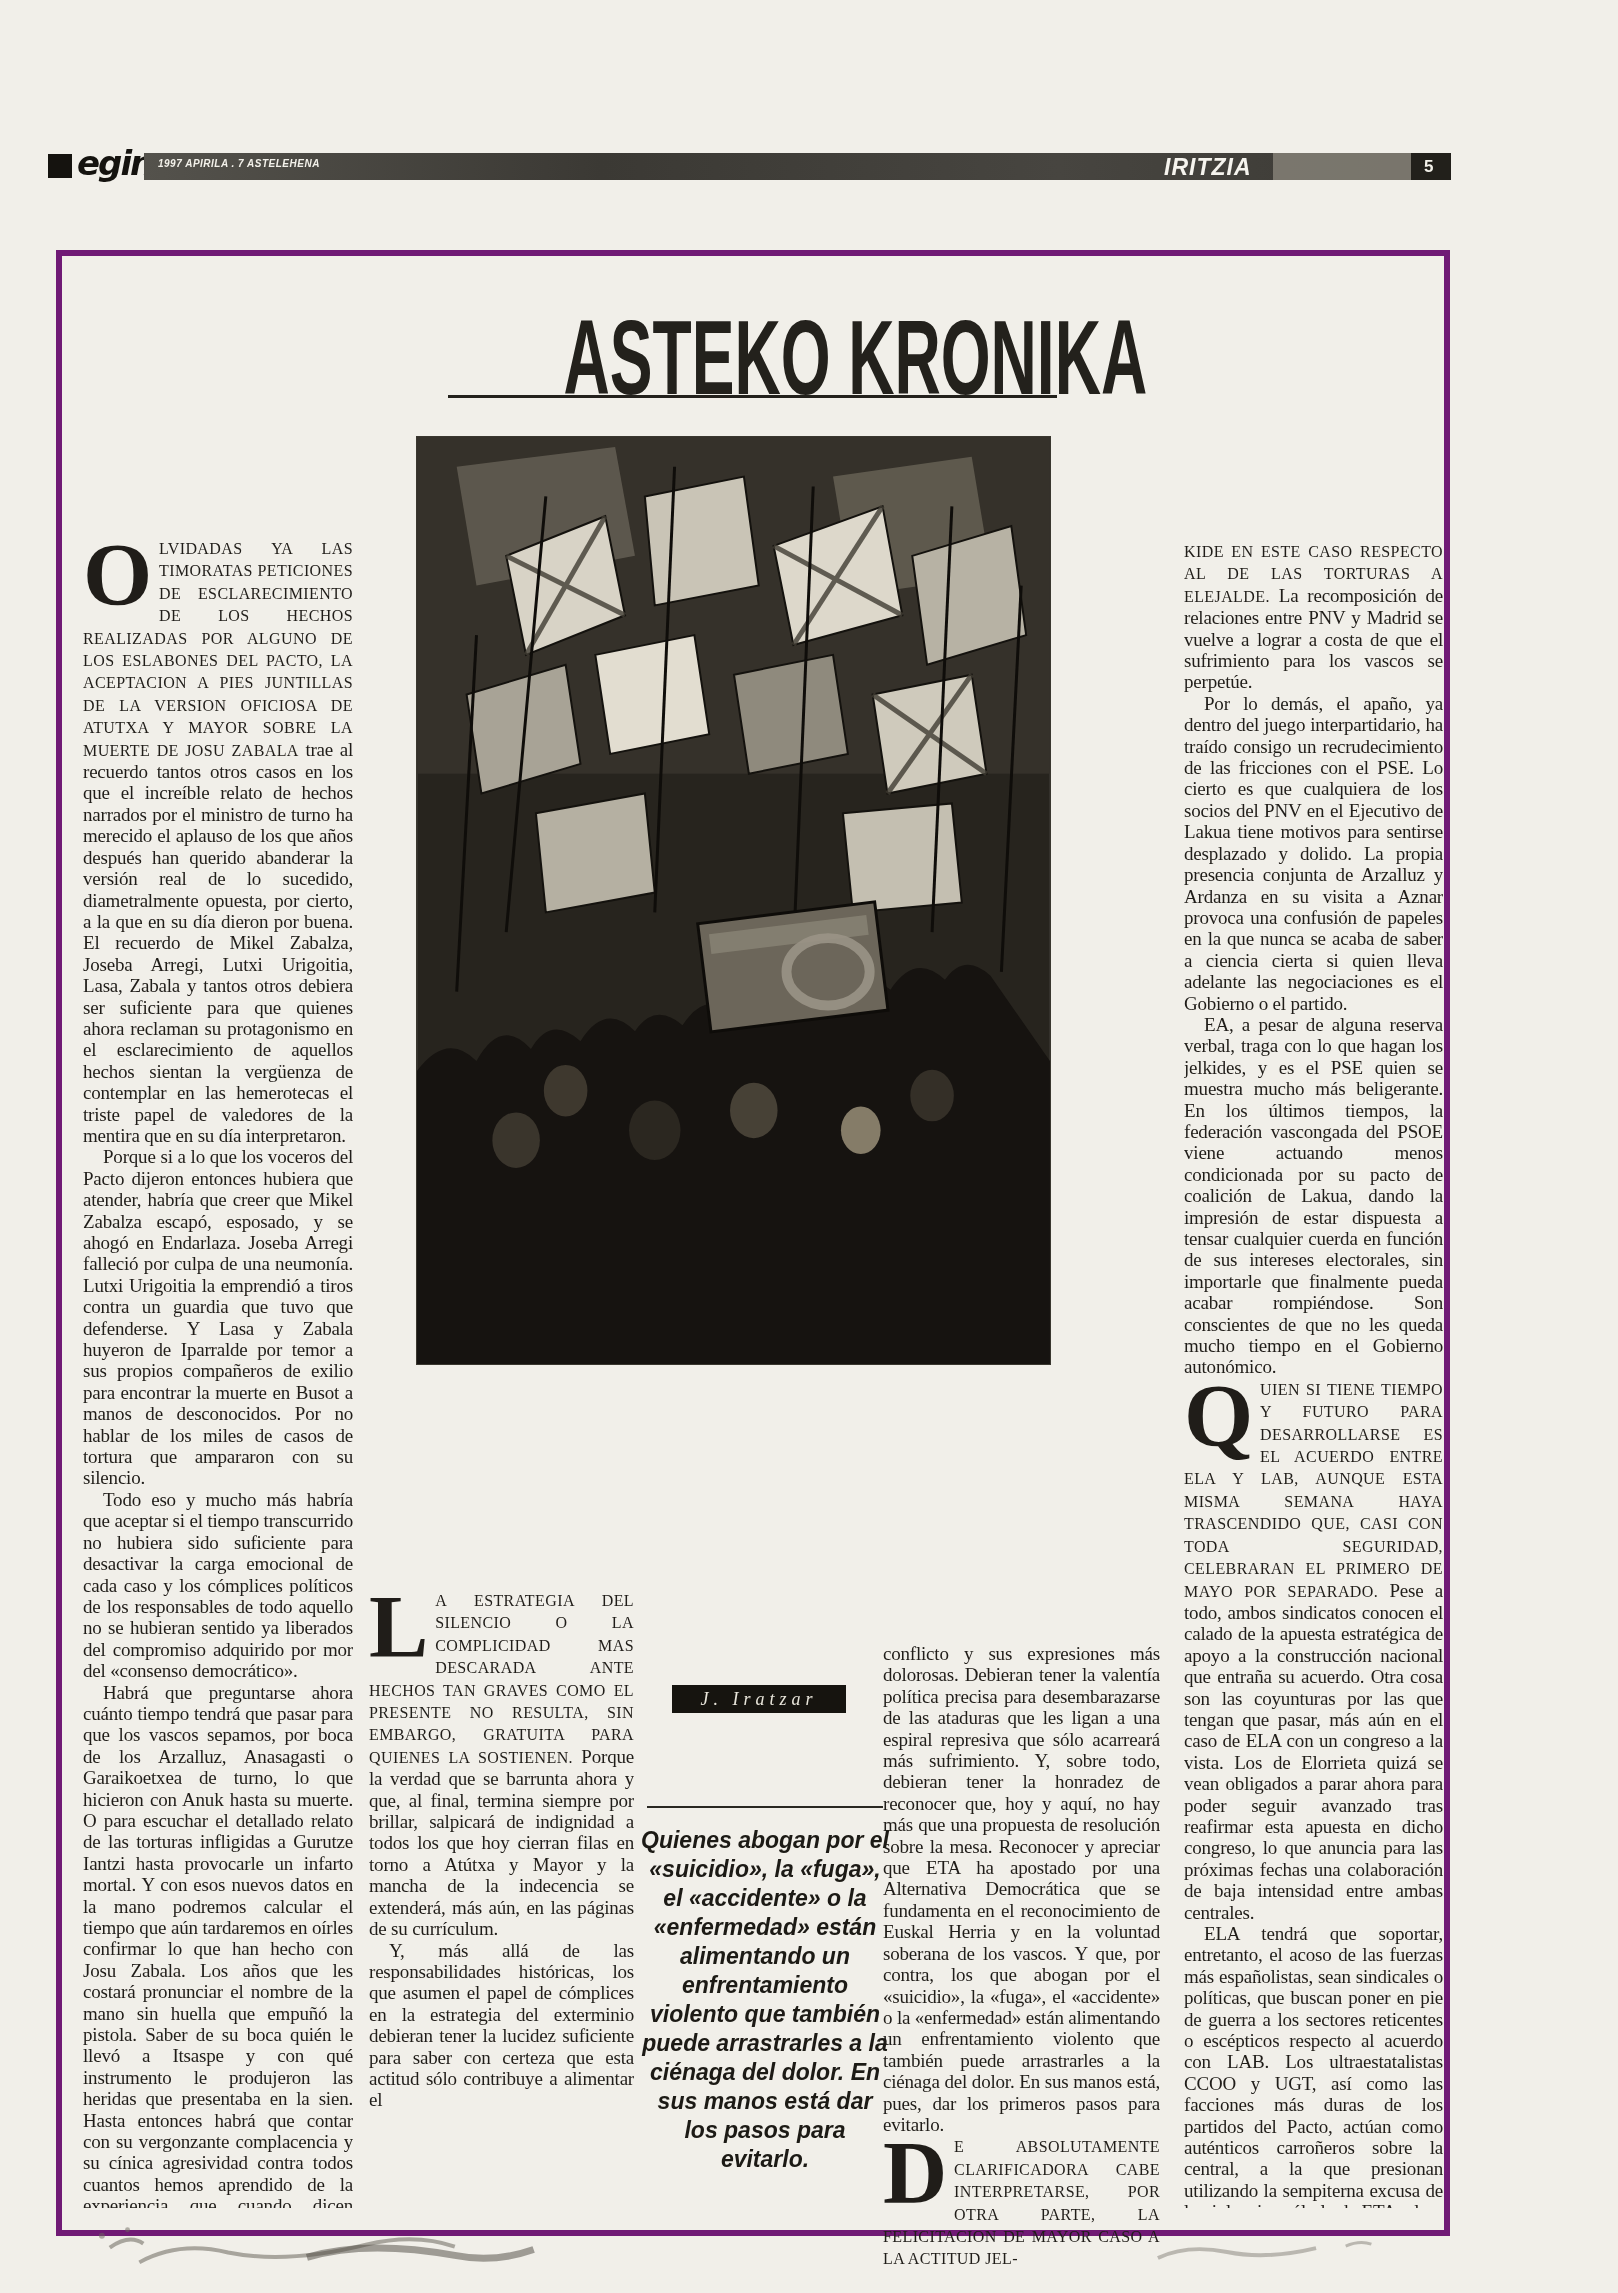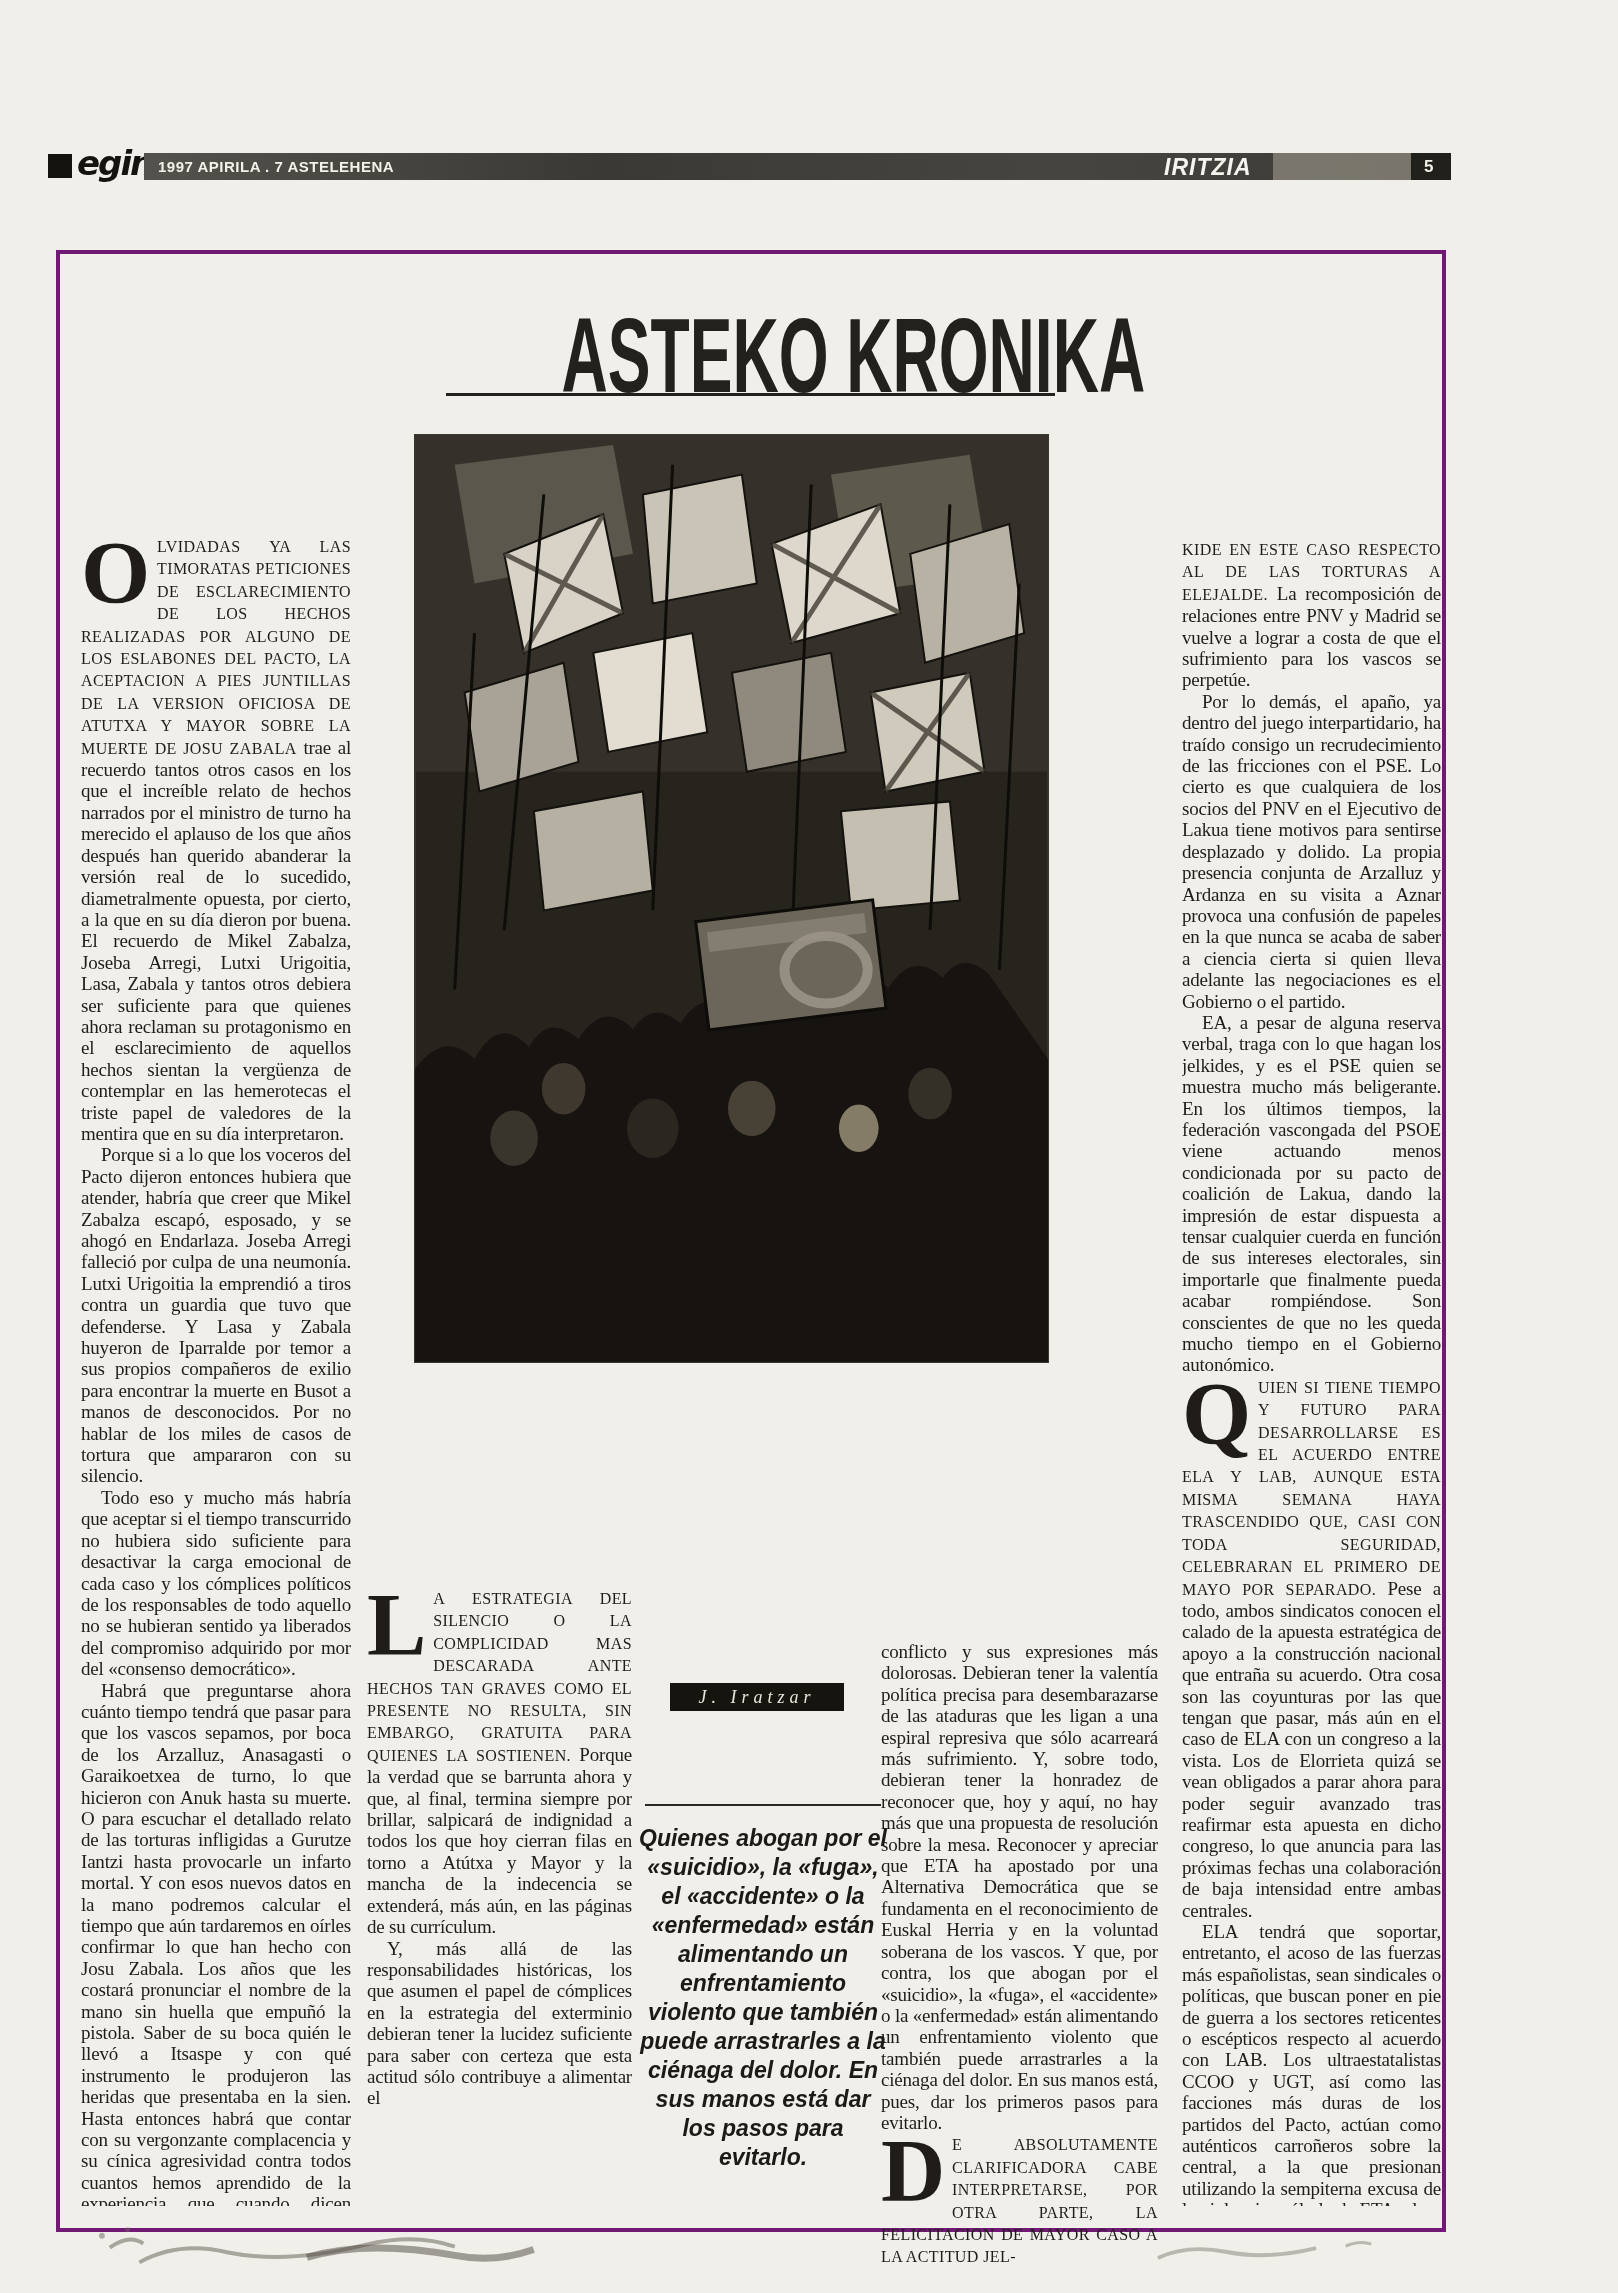--- a/index.html
+++ b/index.html
@@ -6,31 +6,31 @@
   #page{position:relative;width:1619px;height:2294px;background:#f1efe9;overflow:hidden;
         font-family:"Liberation Serif","DejaVu Serif",serif;color:#201d19;}
 
   
   .logo-mark{position:absolute;left:48px;top:154px;width:24px;height:24px;background:#15130f;}
   .logo{position:absolute;left:77px;top:143px;font-family:"DejaVu Sans",sans-serif;
         font-weight:bold;font-style:italic;font-size:34px;letter-spacing:-2px;color:#15130f;}
   .bar{position:absolute;left:144px;top:153px;width:1307px;height:27px;
        background:linear-gradient(90deg,#54524c 0%,#3b3934 35%,#474540 70%,#3b3934 100%);}
   .bar .date{position:absolute;left:14px;top:5px;font-family:"Liberation Sans",sans-serif;
-       font-weight:bold;font-size:15px;color:#f3f1ea;letter-spacing:0.5px;white-space:nowrap;}
+       font-weight:bold;font-style:italic;font-size:10px;color:#f3f1ea;letter-spacing:0.5px;white-space:nowrap;}
   .bar .section{position:absolute;left:1020px;top:1px;font-family:"Liberation Sans",sans-serif;
        font-weight:bold;font-style:italic;font-size:23px;color:#f6f4ee;letter-spacing:1px;}
   .bar .lightpatch{position:absolute;left:1129px;top:0;width:139px;height:27px;background:#8d8a7f;opacity:.75;}
   .bar .pagenum-box{position:absolute;left:1267px;top:0;width:40px;height:27px;background:#22201b;}
   .bar .pagenum{position:absolute;left:1280px;top:4px;font-family:"Liberation Sans",sans-serif;
        font-weight:bold;font-size:17px;color:#f3f1ea;}
 
   
   .article-box{position:absolute;left:56px;top:250px;width:1382px;height:1974px;
-       border:4px solid #701a75;}
+       border:6px solid #701a75;}
 
   .kicker{position:absolute;left:376px;top:42px;width:644px;margin:0;text-align:center;
        font-family:"Liberation Sans","DejaVu Sans",sans-serif;font-weight:bold;font-size:105px;
        color:#23211c;transform:scaleX(.61);transform-origin:center;white-space:nowrap;letter-spacing:0;}
   .kicker-rule{position:absolute;left:386px;top:139px;width:609px;height:3px;background:#23211c;}
 
   .photo{position:absolute;left:355px;top:181px;width:633px;height:927px;margin:0;
        outline:1px solid #3a372f;}
 
   .headline{position:absolute;left:327px;top:1127px;width:693px;margin:0;text-align:center;

